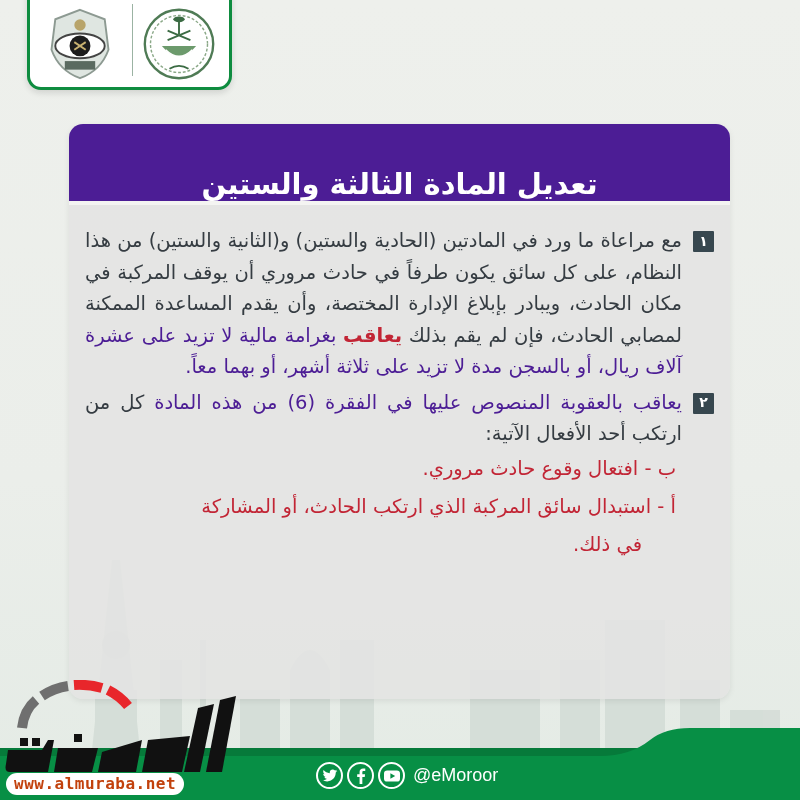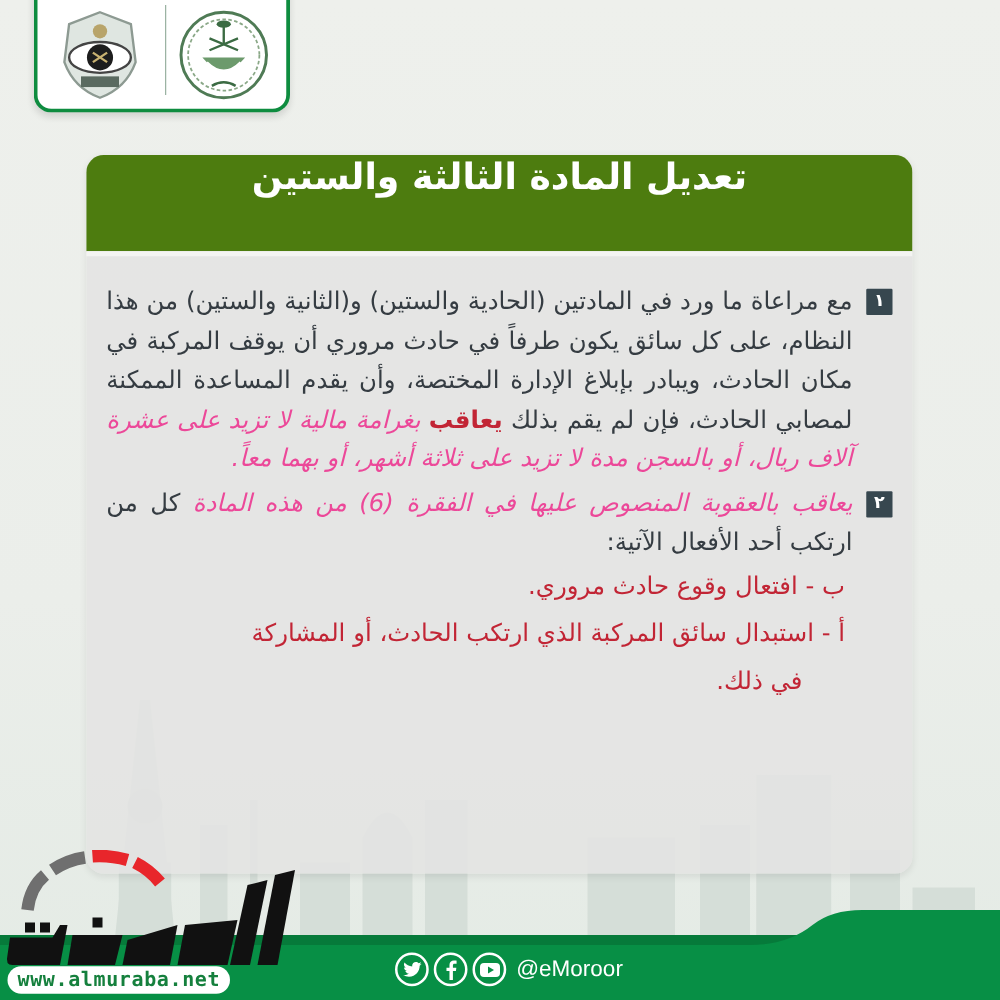--- a/index.html
+++ b/index.html
@@ -39,22 +39,22 @@
     .card {
       position: absolute;
       left: 69px; top: 124px;
       width: 661px; height: 575px;
       border-radius: 14px;
       overflow: hidden;
       box-shadow: 0 2px 6px rgba(0,0,0,0.08);
     }
     .card-header {
       height: 77px;
-      background: #4d7c0f;
-      display: flex; align-items: flex-start; justify-content: center;
+      background: #4c1d95;
+      display: flex; align-items: flex-end; justify-content: center;
     }
     .card-title {
       color: #ffffff;
       font-family: "DejaVu Sans", sans-serif;
       font-weight: bold;
       font-size: 29px;
       direction: rtl;
       letter-spacing: 0;
     }
     .card-body {
@@ -78,21 +78,21 @@
     .article + .article { margin-top: 4px; }
     .num-badge {
       position: absolute; right: 0; top: 6px;
       width: 21px; height: 21px;
       background: #37474f;
       color: #ffffff;
       font-size: 14px; font-weight: bold;
       display: flex; align-items: center; justify-content: center;
       border-radius: 1px;
     }
-    .red { color: #ec4899; font-style: italic; }
+    .red { color: #4c1d95; }
     .red-bold { color: #c22535; font-weight: bold; }
     .subitem {
       font-size: 19.5px;
       line-height: 38px;
       color: #c22535;
       padding-right: 6px;
     }
     .subitem .cont { display: block; padding-right: 34px; }
 
     
@@ -128,21 +128,21 @@
     .brand-url {
       position: absolute; left: 6px; top: 773px;
       background: #ffffff;
       border-radius: 11px;
       padding: 0 8px;
       height: 22px;
       line-height: 22px;
       font-family: "DejaVu Sans Mono", monospace;
       font-weight: bold;
       font-size: 16px;
-      color: #15803d;
+      color: #c2410c;
       letter-spacing: 0.5px;
     }
   </style>
 </head>
 <body>
 
 <svg class="skyline" viewBox="0 0 800 260" preserveAspectRatio="none">
   <g fill="#d3dcd6" opacity="0.85">
 
     <polygon points="112,40 120,40 140,230 92,230"></polygon>

